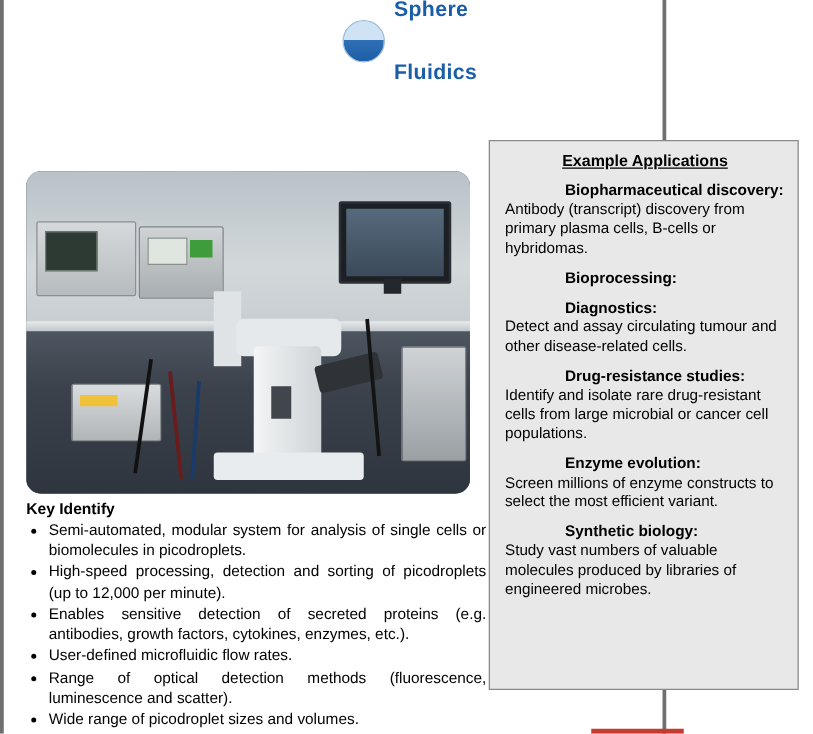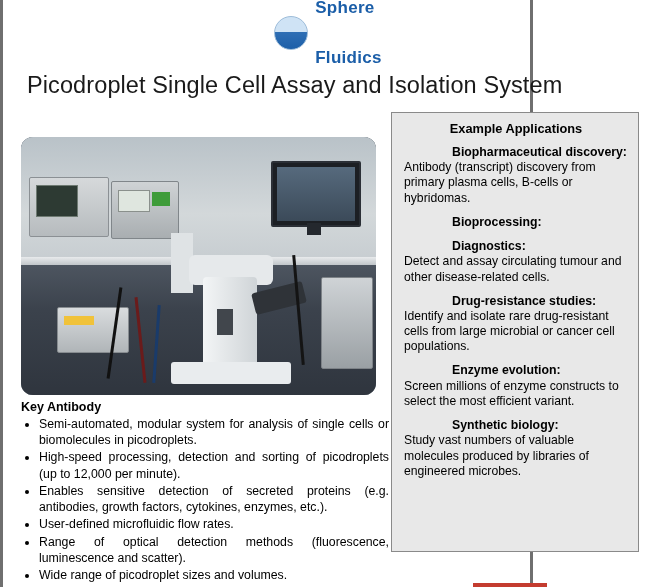--- a/index.html
+++ b/index.html
@@ -181,20 +181,21 @@
     height: 440px;
     background: #e8e8e8;
     border: 1px solid #8a8a8a;
     box-sizing: border-box;
     padding: 8px 10px 6px 12px;
   }
   .apps-title {
     text-align: center;
     font-weight: bold;
     font-size: 12.8px;
+    text-decoration: underline;
     margin-bottom: 9px;
   }
   .app-item { margin-bottom: 9px; }
   .app-head {
     font-weight: bold;
     font-size: 12.3px;
     line-height: 1.25;
     margin-left: 48px;
   }
   .app-body {
@@ -225,21 +226,20 @@
       <div class="logo-mark">
         <div class="circle"></div>
       </div>
       <div class="logo-text">
         <div class="l1">Sphere</div>
         <div class="l2">Fluidics</div>
       </div>
     </div>
   </div>
 
-  <div class="title">Picodroplet Single Cell Assay and Isolation System</div>
 
   <div class="photo">
     <div class="lab">
       <div class="wall"></div>
       <div class="benchtop"></div>
       <div class="bench"></div>
       <div class="eq eq-osc">
           <div class="eq-osc-screen"></div>
         </div>
       <div class="eq eq-box2">
@@ -261,21 +261,21 @@
         </div>
       <div class="eq eq-right"></div>
       <div class="cable1"></div>
       <div class="cable2"></div>
       <div class="cable3"></div>
       <div class="cable4"></div>
     </div>
   </div>
 
   <div class="key-features">
-    <div class="kf-title">Key Antibody</div>
+    <div class="kf-title">Key Identify</div>
     <ul class="kf-list">
       <li>Semi-automated, modular system for analysis of single cells or biomolecules in picodroplets.</li>
       <li>High-speed processing, detection and sorting of picodroplets (up to 12,000 per minute).</li>
       <li>Enables sensitive detection of secreted proteins (e.g. antibodies, growth factors, cytokines, enzymes, etc.).</li>
       <li>User-defined microfluidic flow rates.</li>
       <li>Range of optical detection methods (fluorescence, luminescence and scatter).</li>
       <li>Wide range of picodroplet sizes and volumes.</li>
     </ul>
   </div>
 

